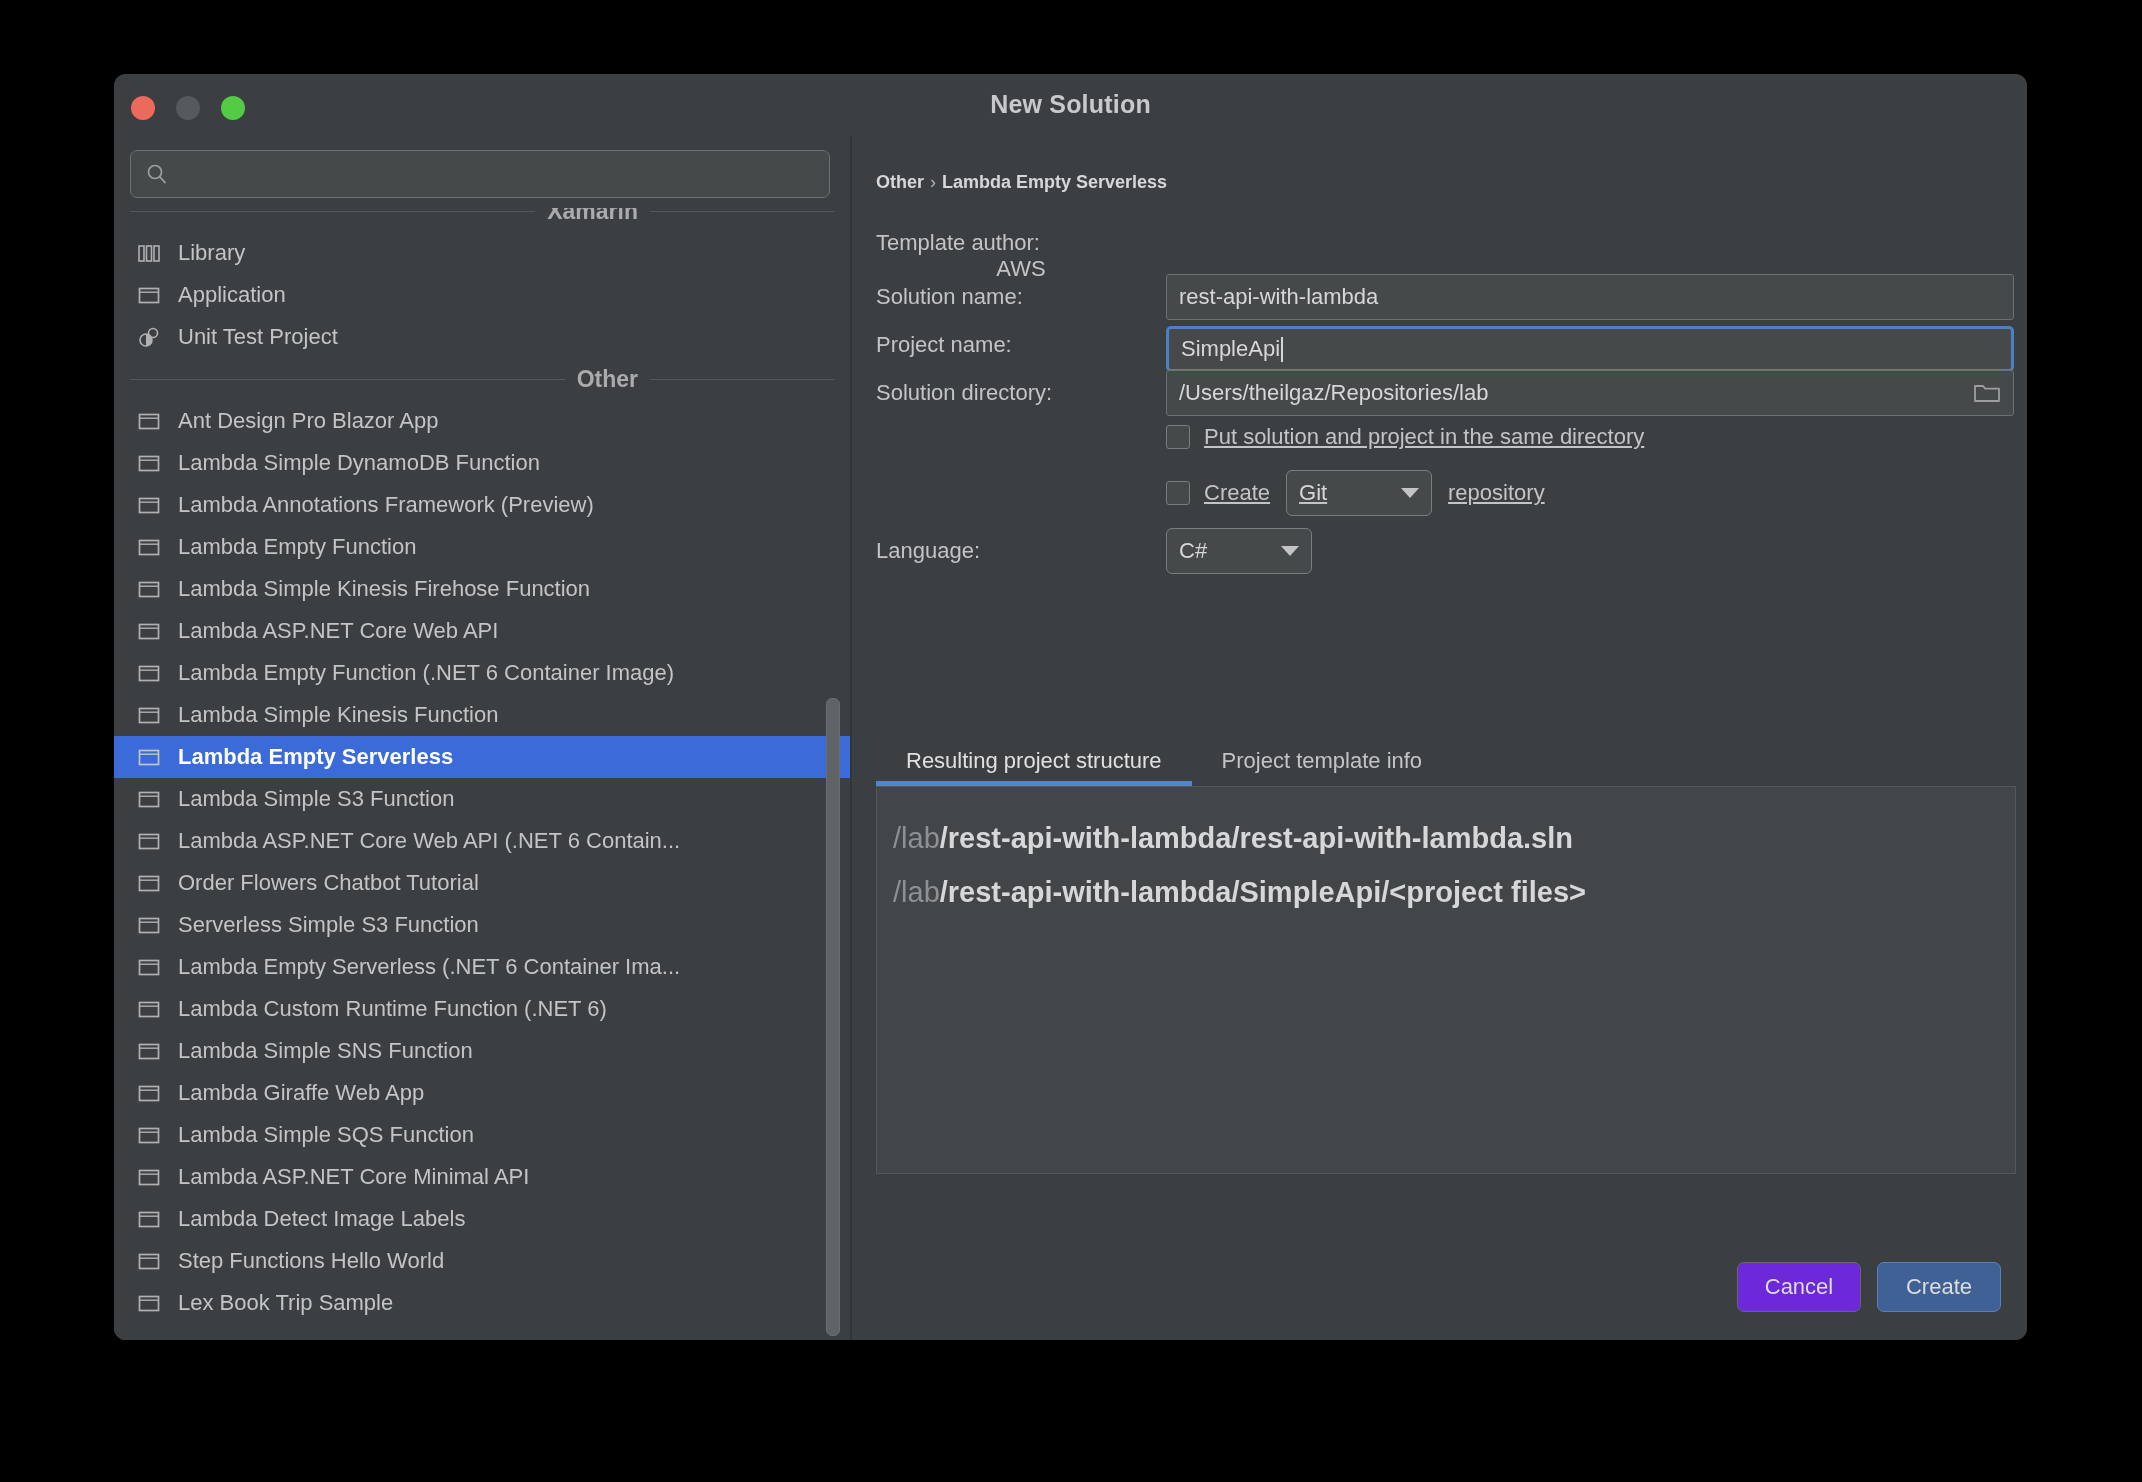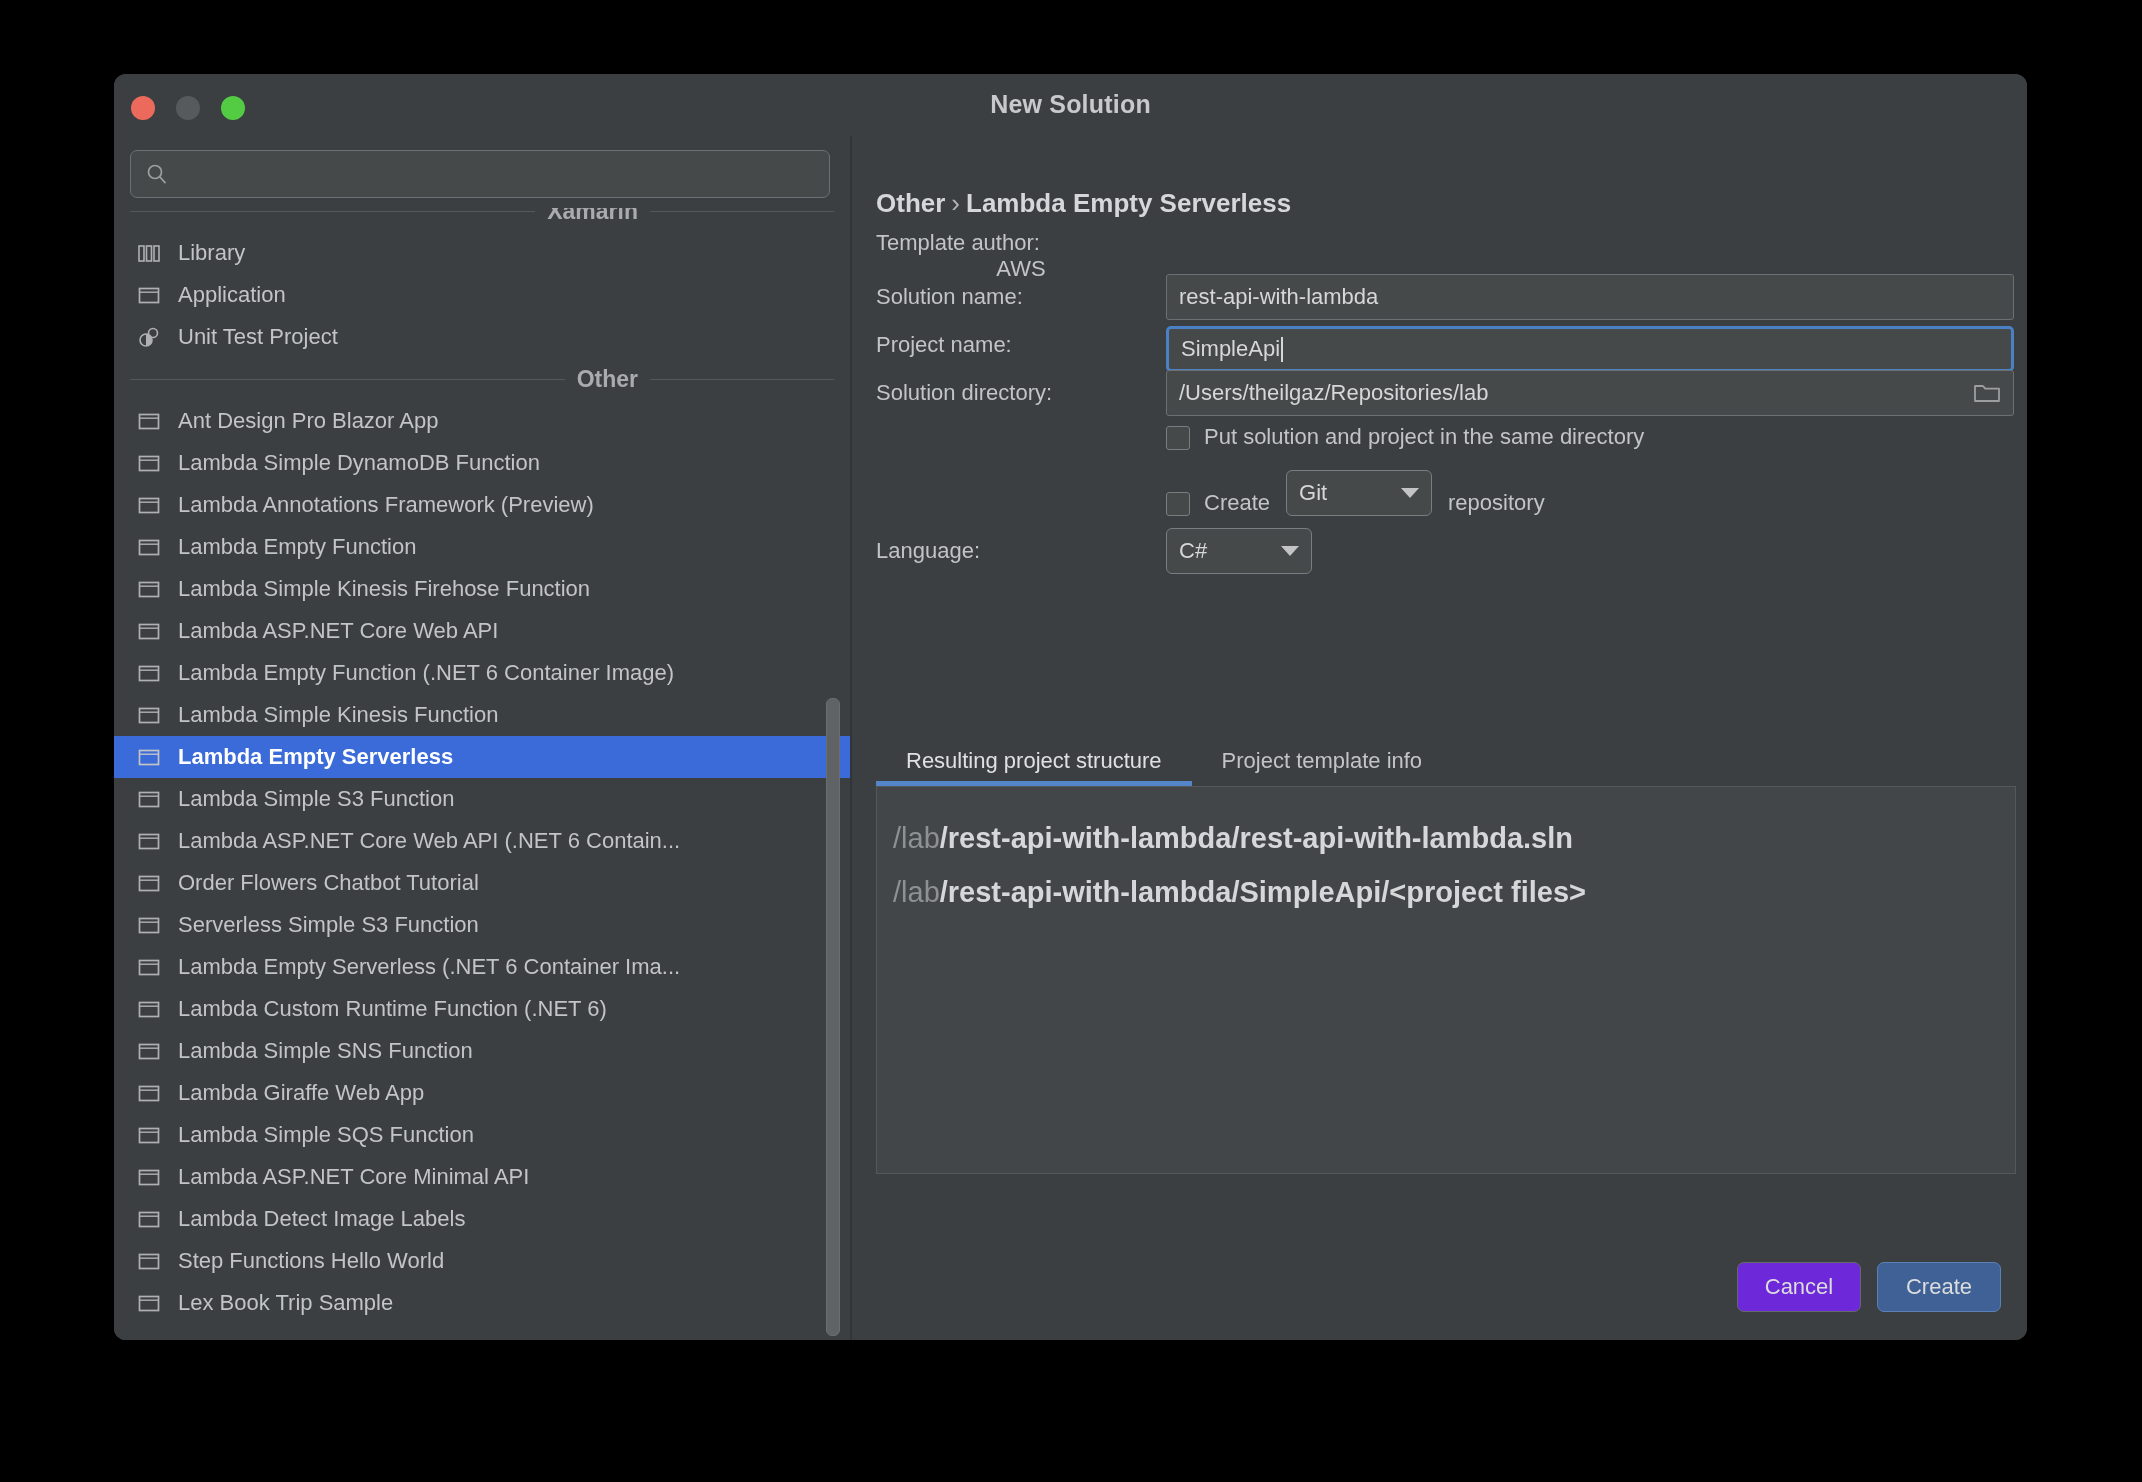--- a/index.html
+++ b/index.html
@@ -67,38 +67,38 @@
   .row .ico{width:26px;height:26px;flex:0 0 auto;margin-right:16px;opacity:.85;}
   .row.selected{background:#3a6bd8;color:#ffffff;font-weight:bold;}
   .row.selected .ico{opacity:1;}
 
   
   .sbar{position:absolute;right:10px;top:0;width:16px;height:100%;}
   .sthumb{position:absolute;left:2px;width:12px;background:#5f6365;border-radius:6px;border:1px solid #6a6e70;}
 
   
   .breadcrumb{
-    position:absolute;left:24px;top:52px;font-size:26px;font-weight:bold;color:#d6d7d8;
+    position:absolute;left:24px;top:36px;font-size:18px;font-weight:bold;color:#d6d7d8;
   }
   .breadcrumb .sep{color:#b2b4b6;font-weight:normal;padding:0 6px;}
 
   .frow{position:absolute;left:24px;display:flex;align-items:center;height:46px;}
   .flabel{width:290px;font-size:22px;color:#c2c4c6;}
   .fval{font-size:22px;color:#c2c4c6;}
 
   .tbox{
     box-sizing:border-box;height:46px;background:#45494a;border:1px solid #6d7072;
     display:flex;align-items:center;padding:0 12px;
     font-size:22px;color:#d6d7d8;border-radius:3px;
   }
   .tbox.focused{border:3px solid #4a81c4;border-radius:5px;margin-top:8px;}
   .caret{display:inline-block;width:2px;height:25px;background:#d6d7d8;margin-left:1px;}
   .folder{margin-left:auto;width:28px;height:24px;opacity:.75;}
 
-  .cbrow{position:absolute;display:flex;align-items:flex-end;font-size:22px;color:#c2c4c6;}
+  .cbrow{position:absolute;display:flex;align-items:center;font-size:22px;color:#c2c4c6;text-decoration:underline;}
   .cbox{
     width:24px;height:24px;box-sizing:border-box;background:#45494a;
     border:1px solid #7a7d7f;border-radius:3px;margin-right:14px;flex:0 0 auto;
   }
 
   .combo{
     box-sizing:border-box;height:46px;background:#45494a;border:1px solid #7a7d7f;
     border-radius:6px;display:flex;align-items:center;padding:0 12px;
     font-size:22px;color:#d6d7d8;position:relative;
   }

